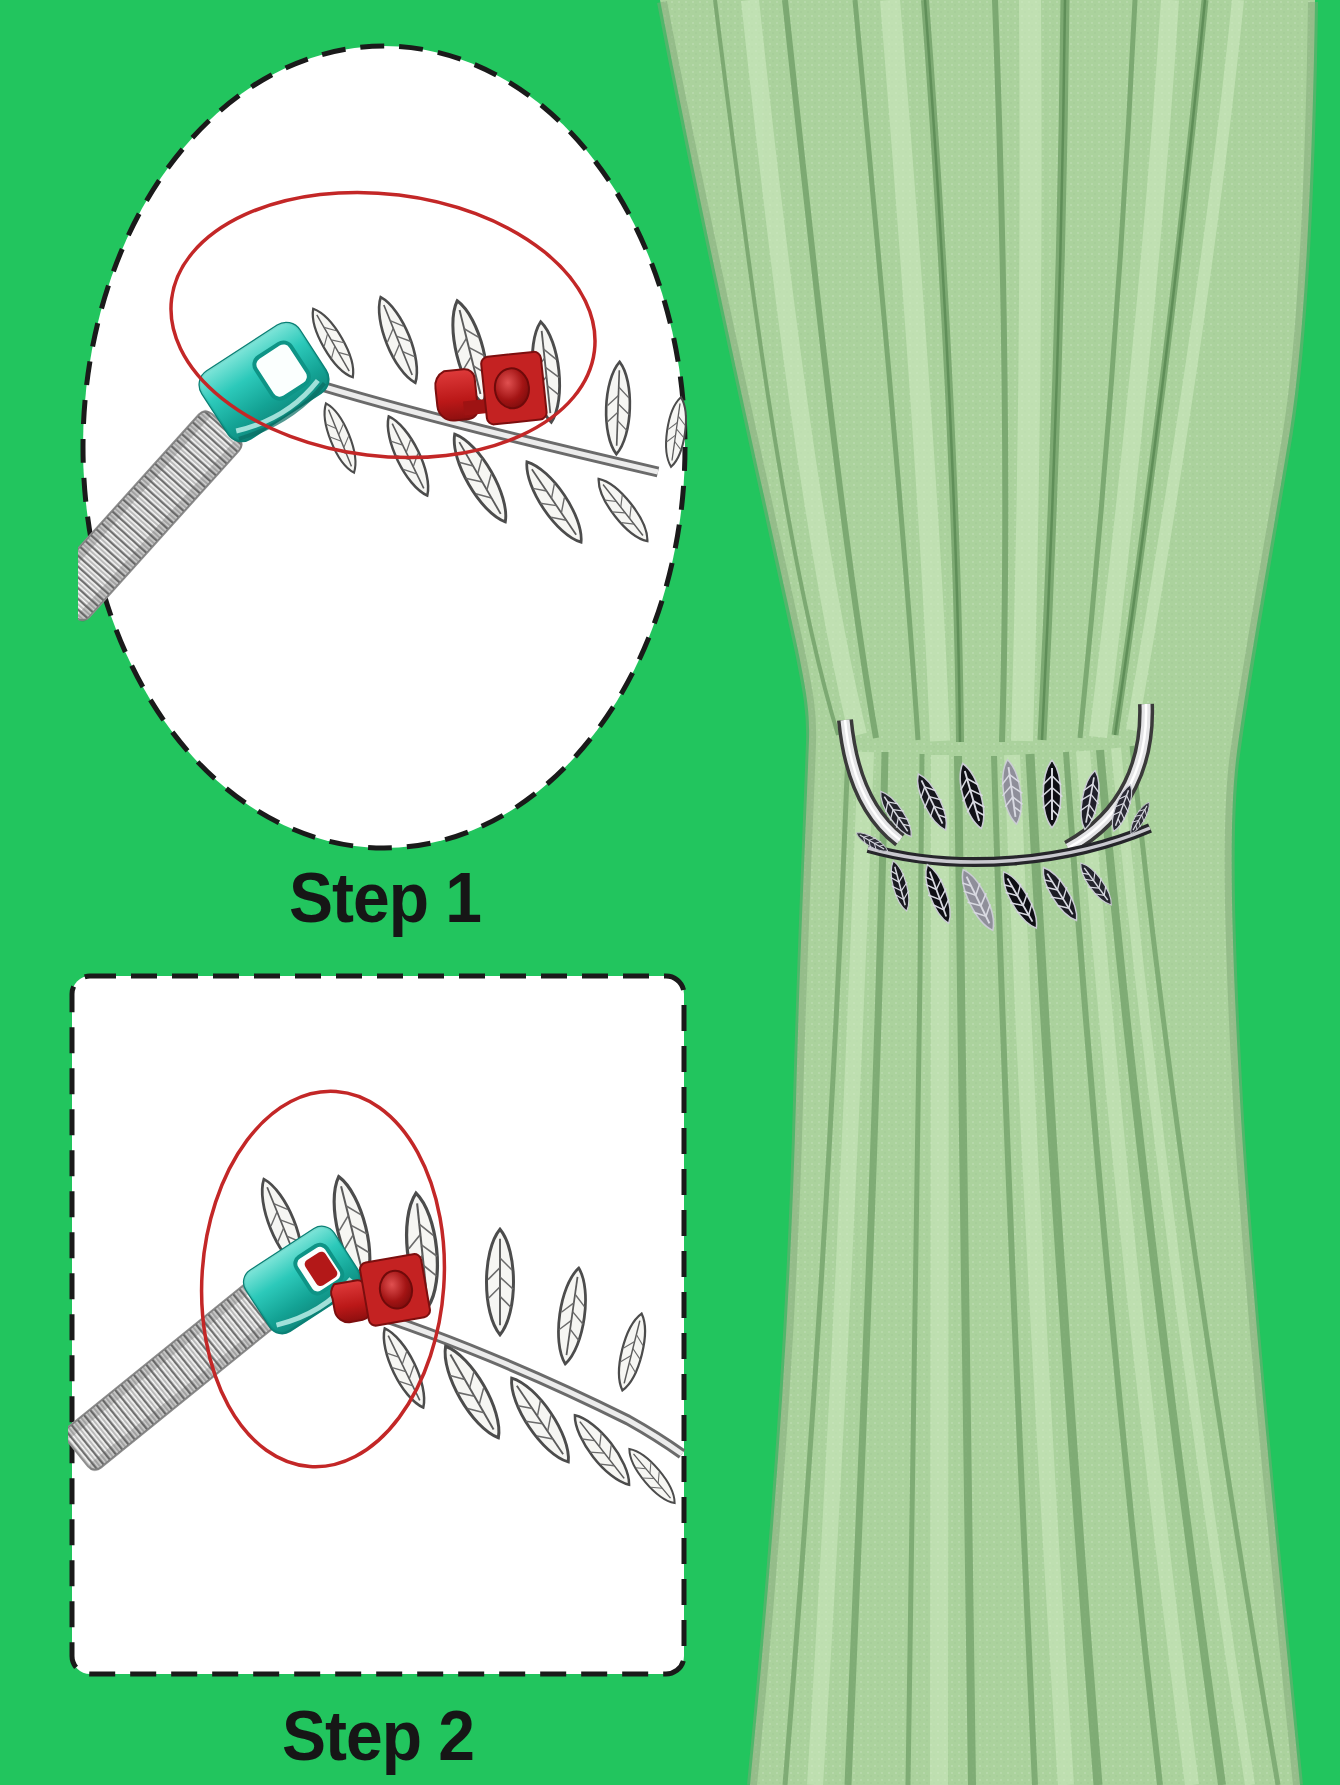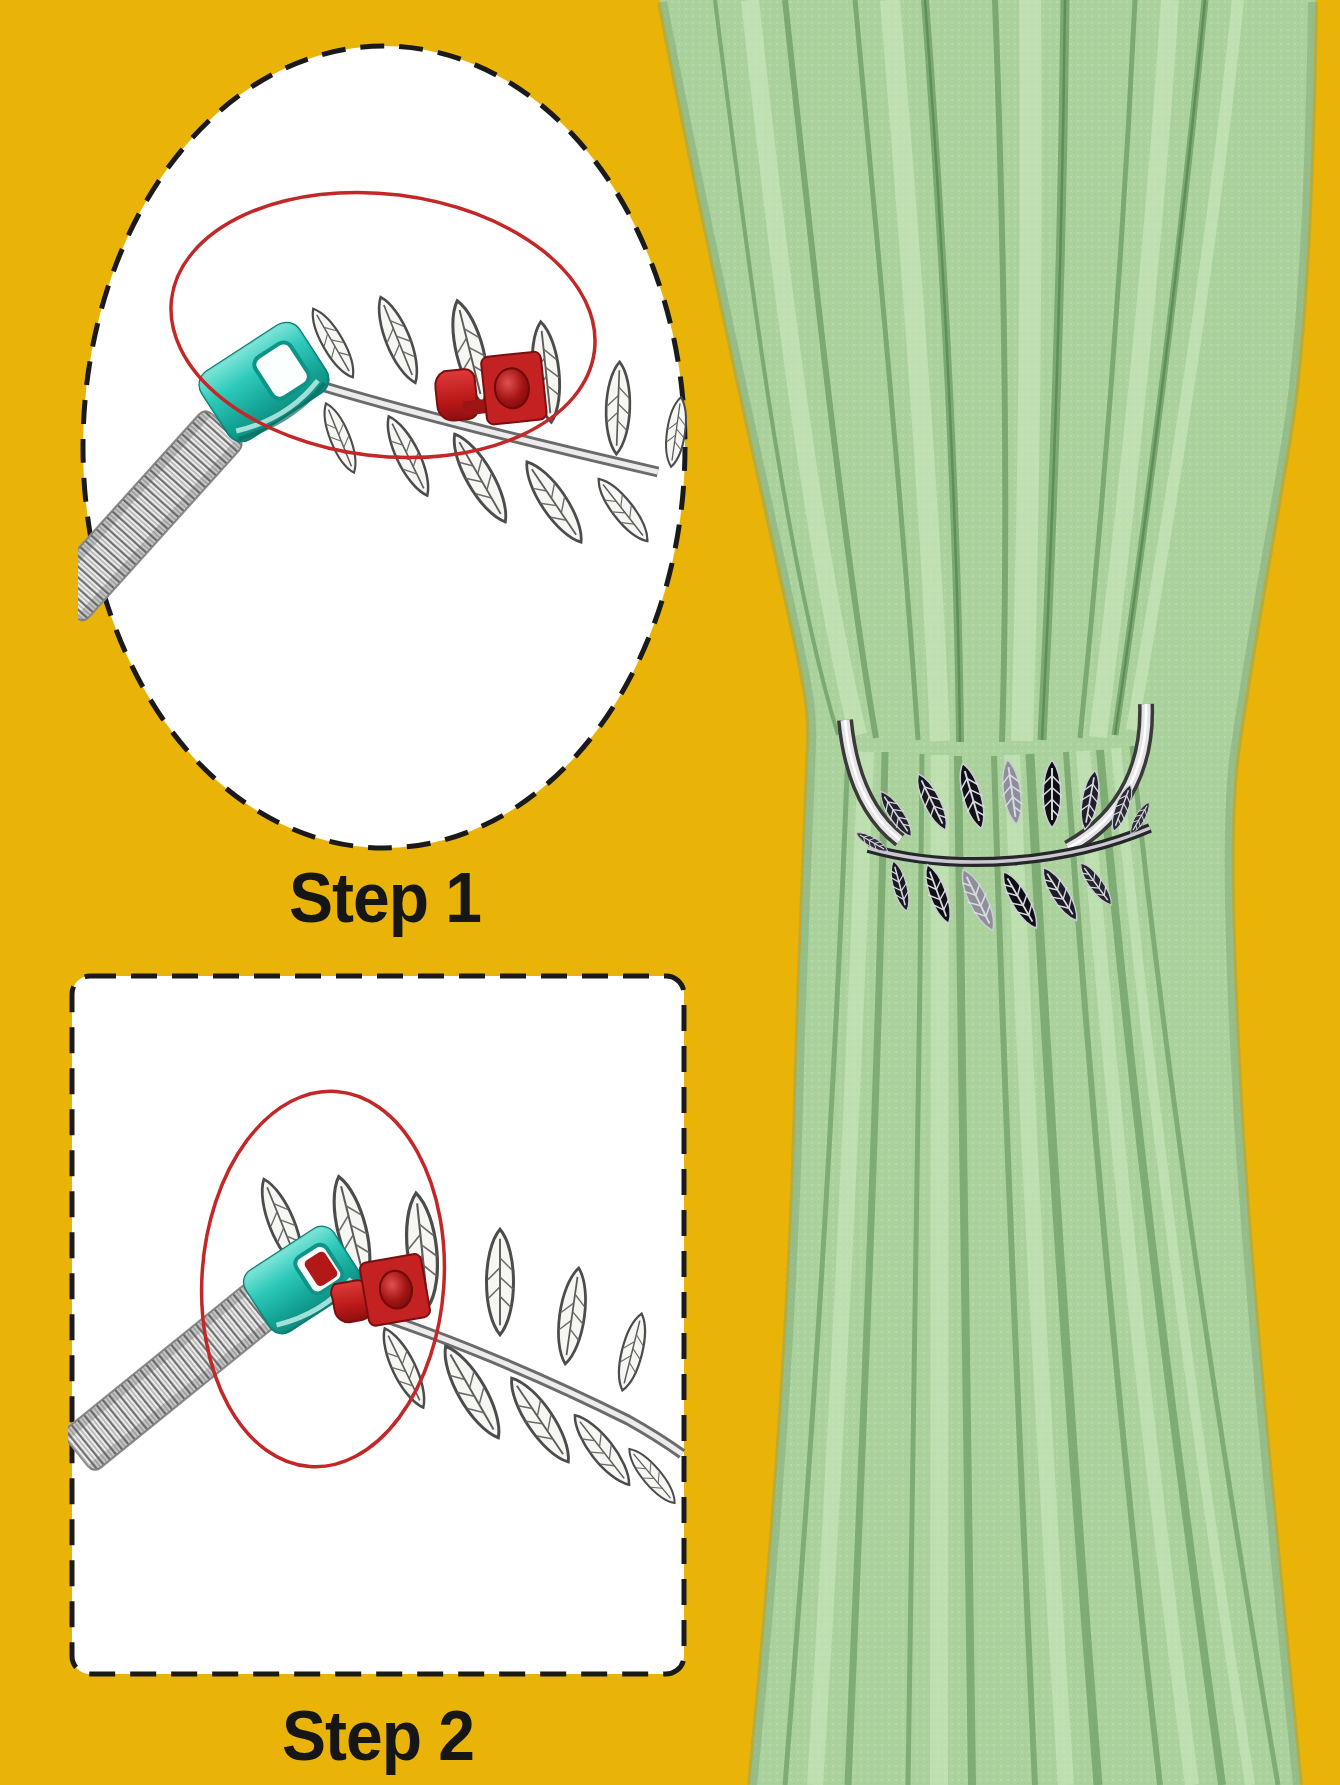--- a/index.html
+++ b/index.html
@@ -1,18 +1,18 @@
 <!DOCTYPE html>
 <html><head>
 <meta charset="utf-8">
 <style>
   html,body{margin:0;padding:0;background:#fbfaf7;}
   .canvas{
     position:relative;width:1340px;height:1785px;overflow:hidden;
-    background:#eab308;font-family:"Liberation Sans",sans-serif;
+    background:#22c55e;font-family:"Liberation Sans",sans-serif;
   }
   .abs{position:absolute;}
   .step-label{
     position:absolute;text-align:center;
     font-weight:700;font-size:66px;letter-spacing:-1px;color:#161616;
     transform:scaleY(1.08);transform-origin:top center;
   }
   #step1-label{left:80px;top:856px;width:610px;}
   #step2-label{left:68px;top:1694px;width:620px;}
   svg{display:block;}

